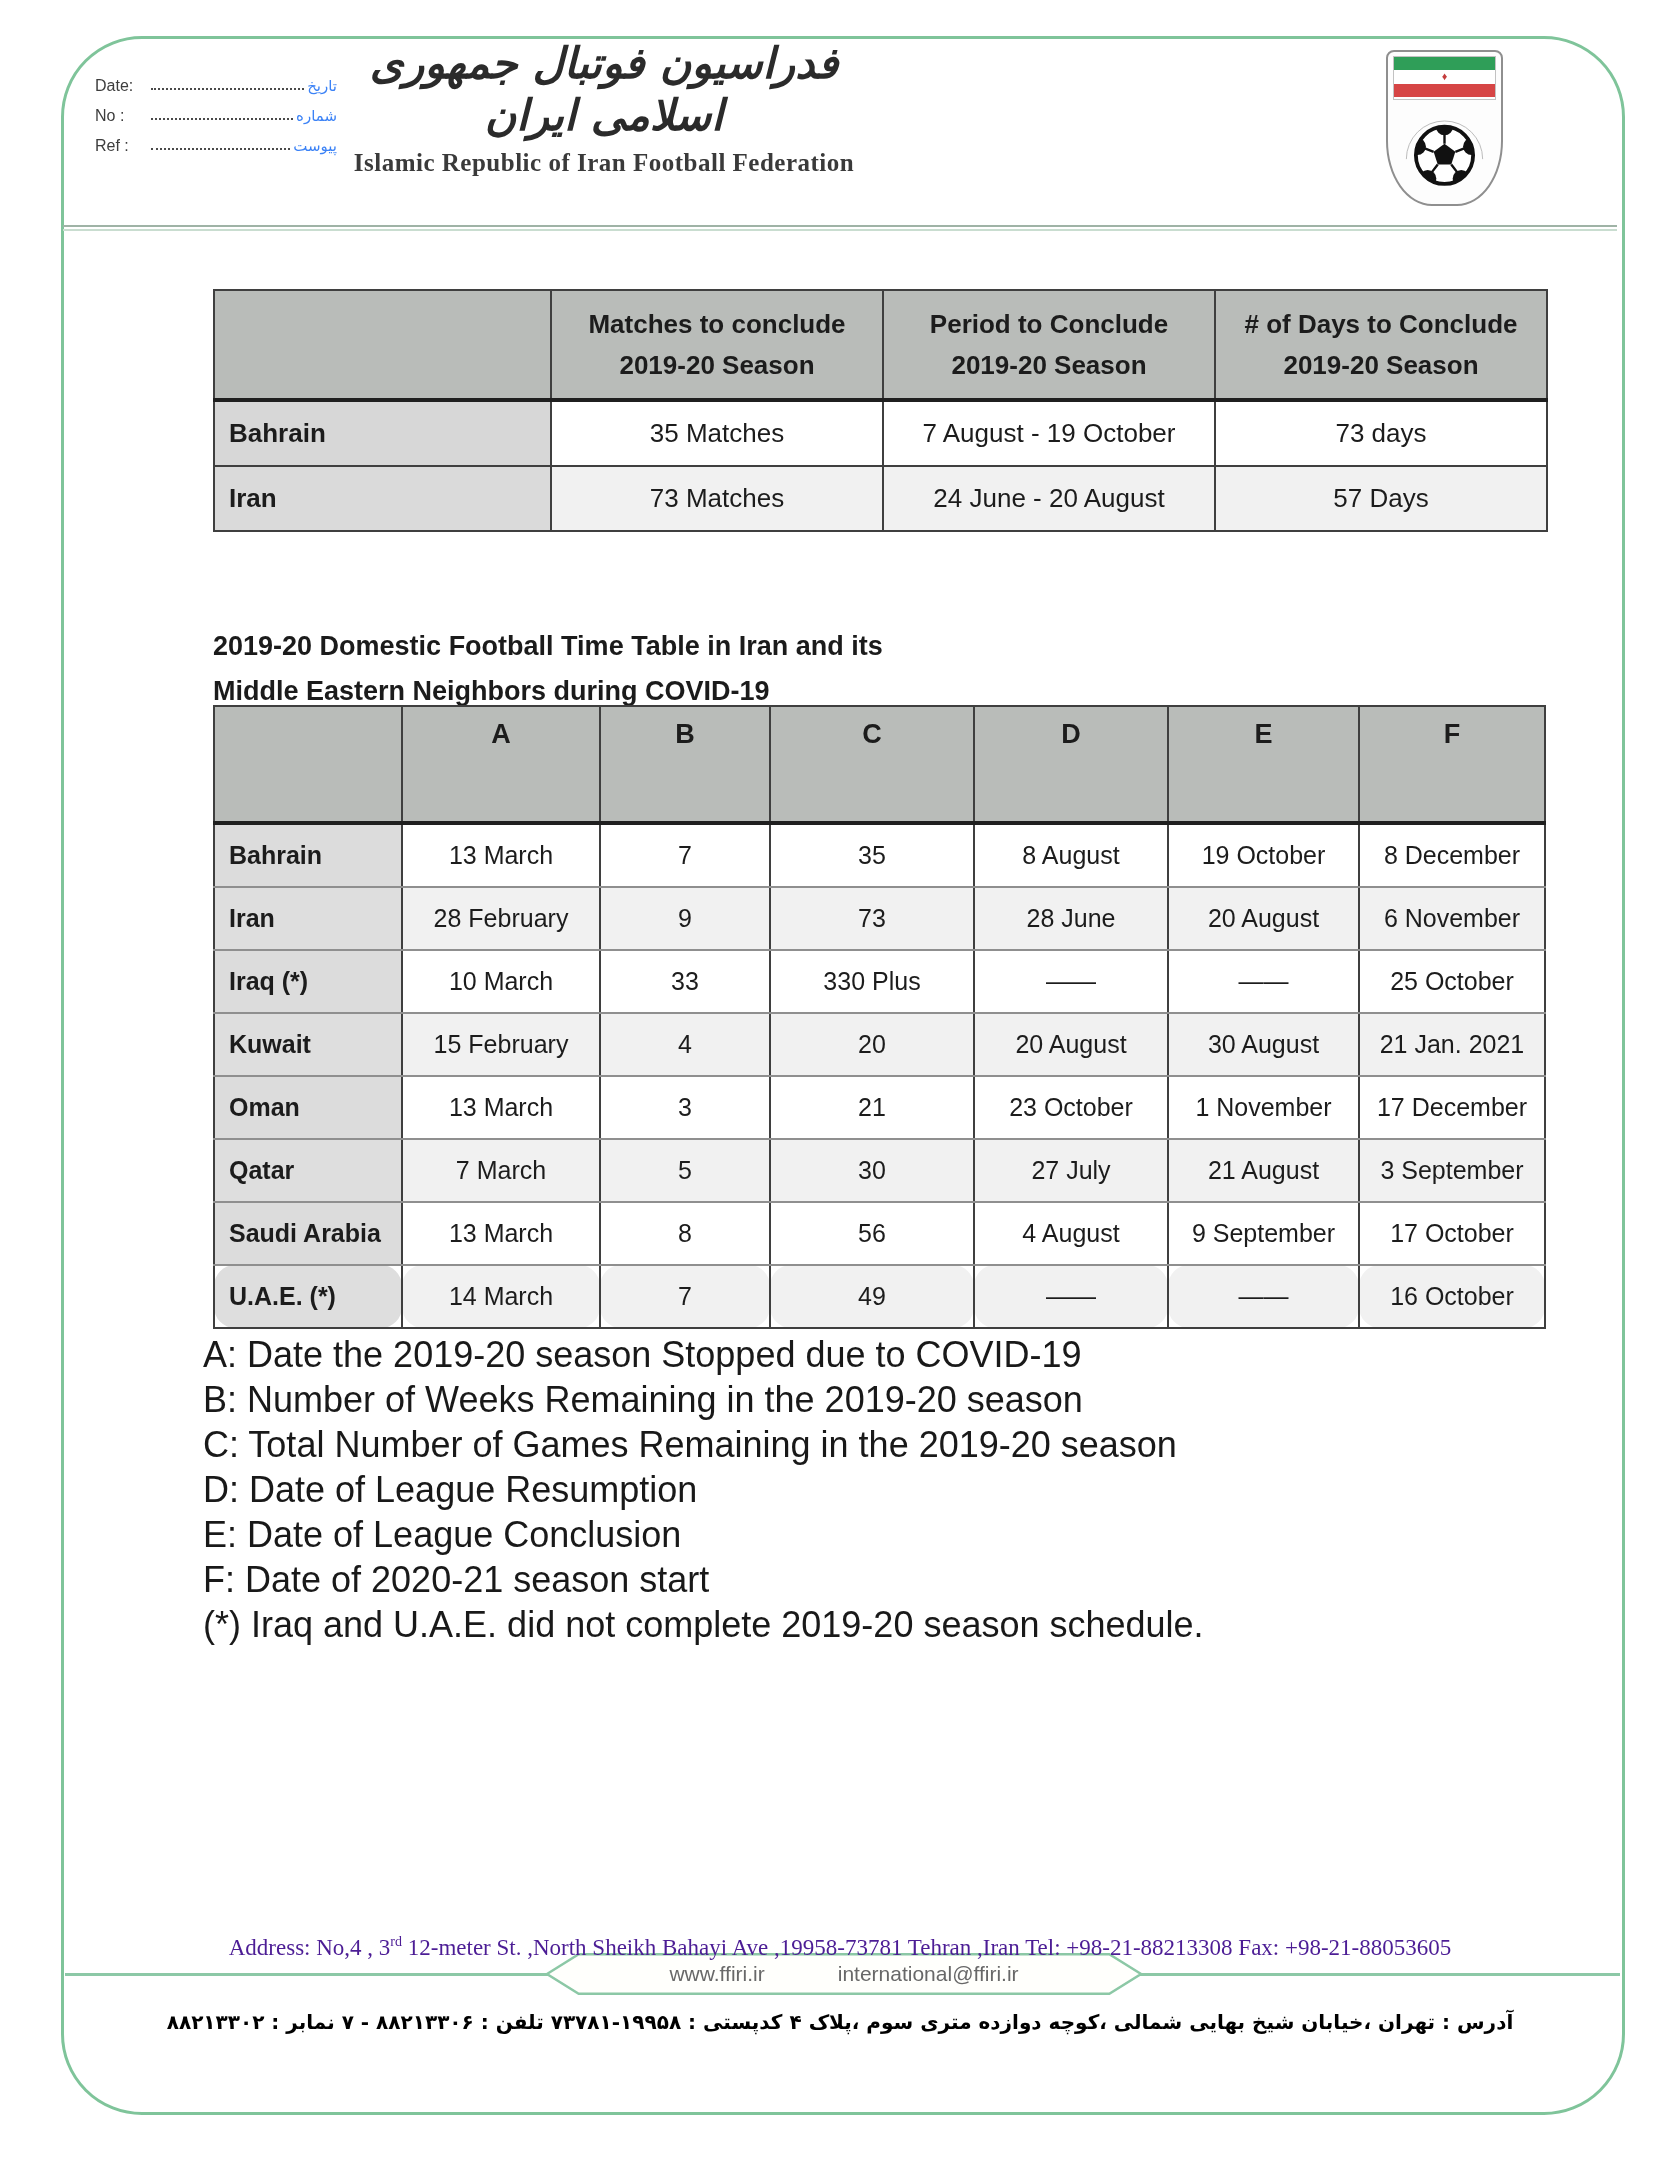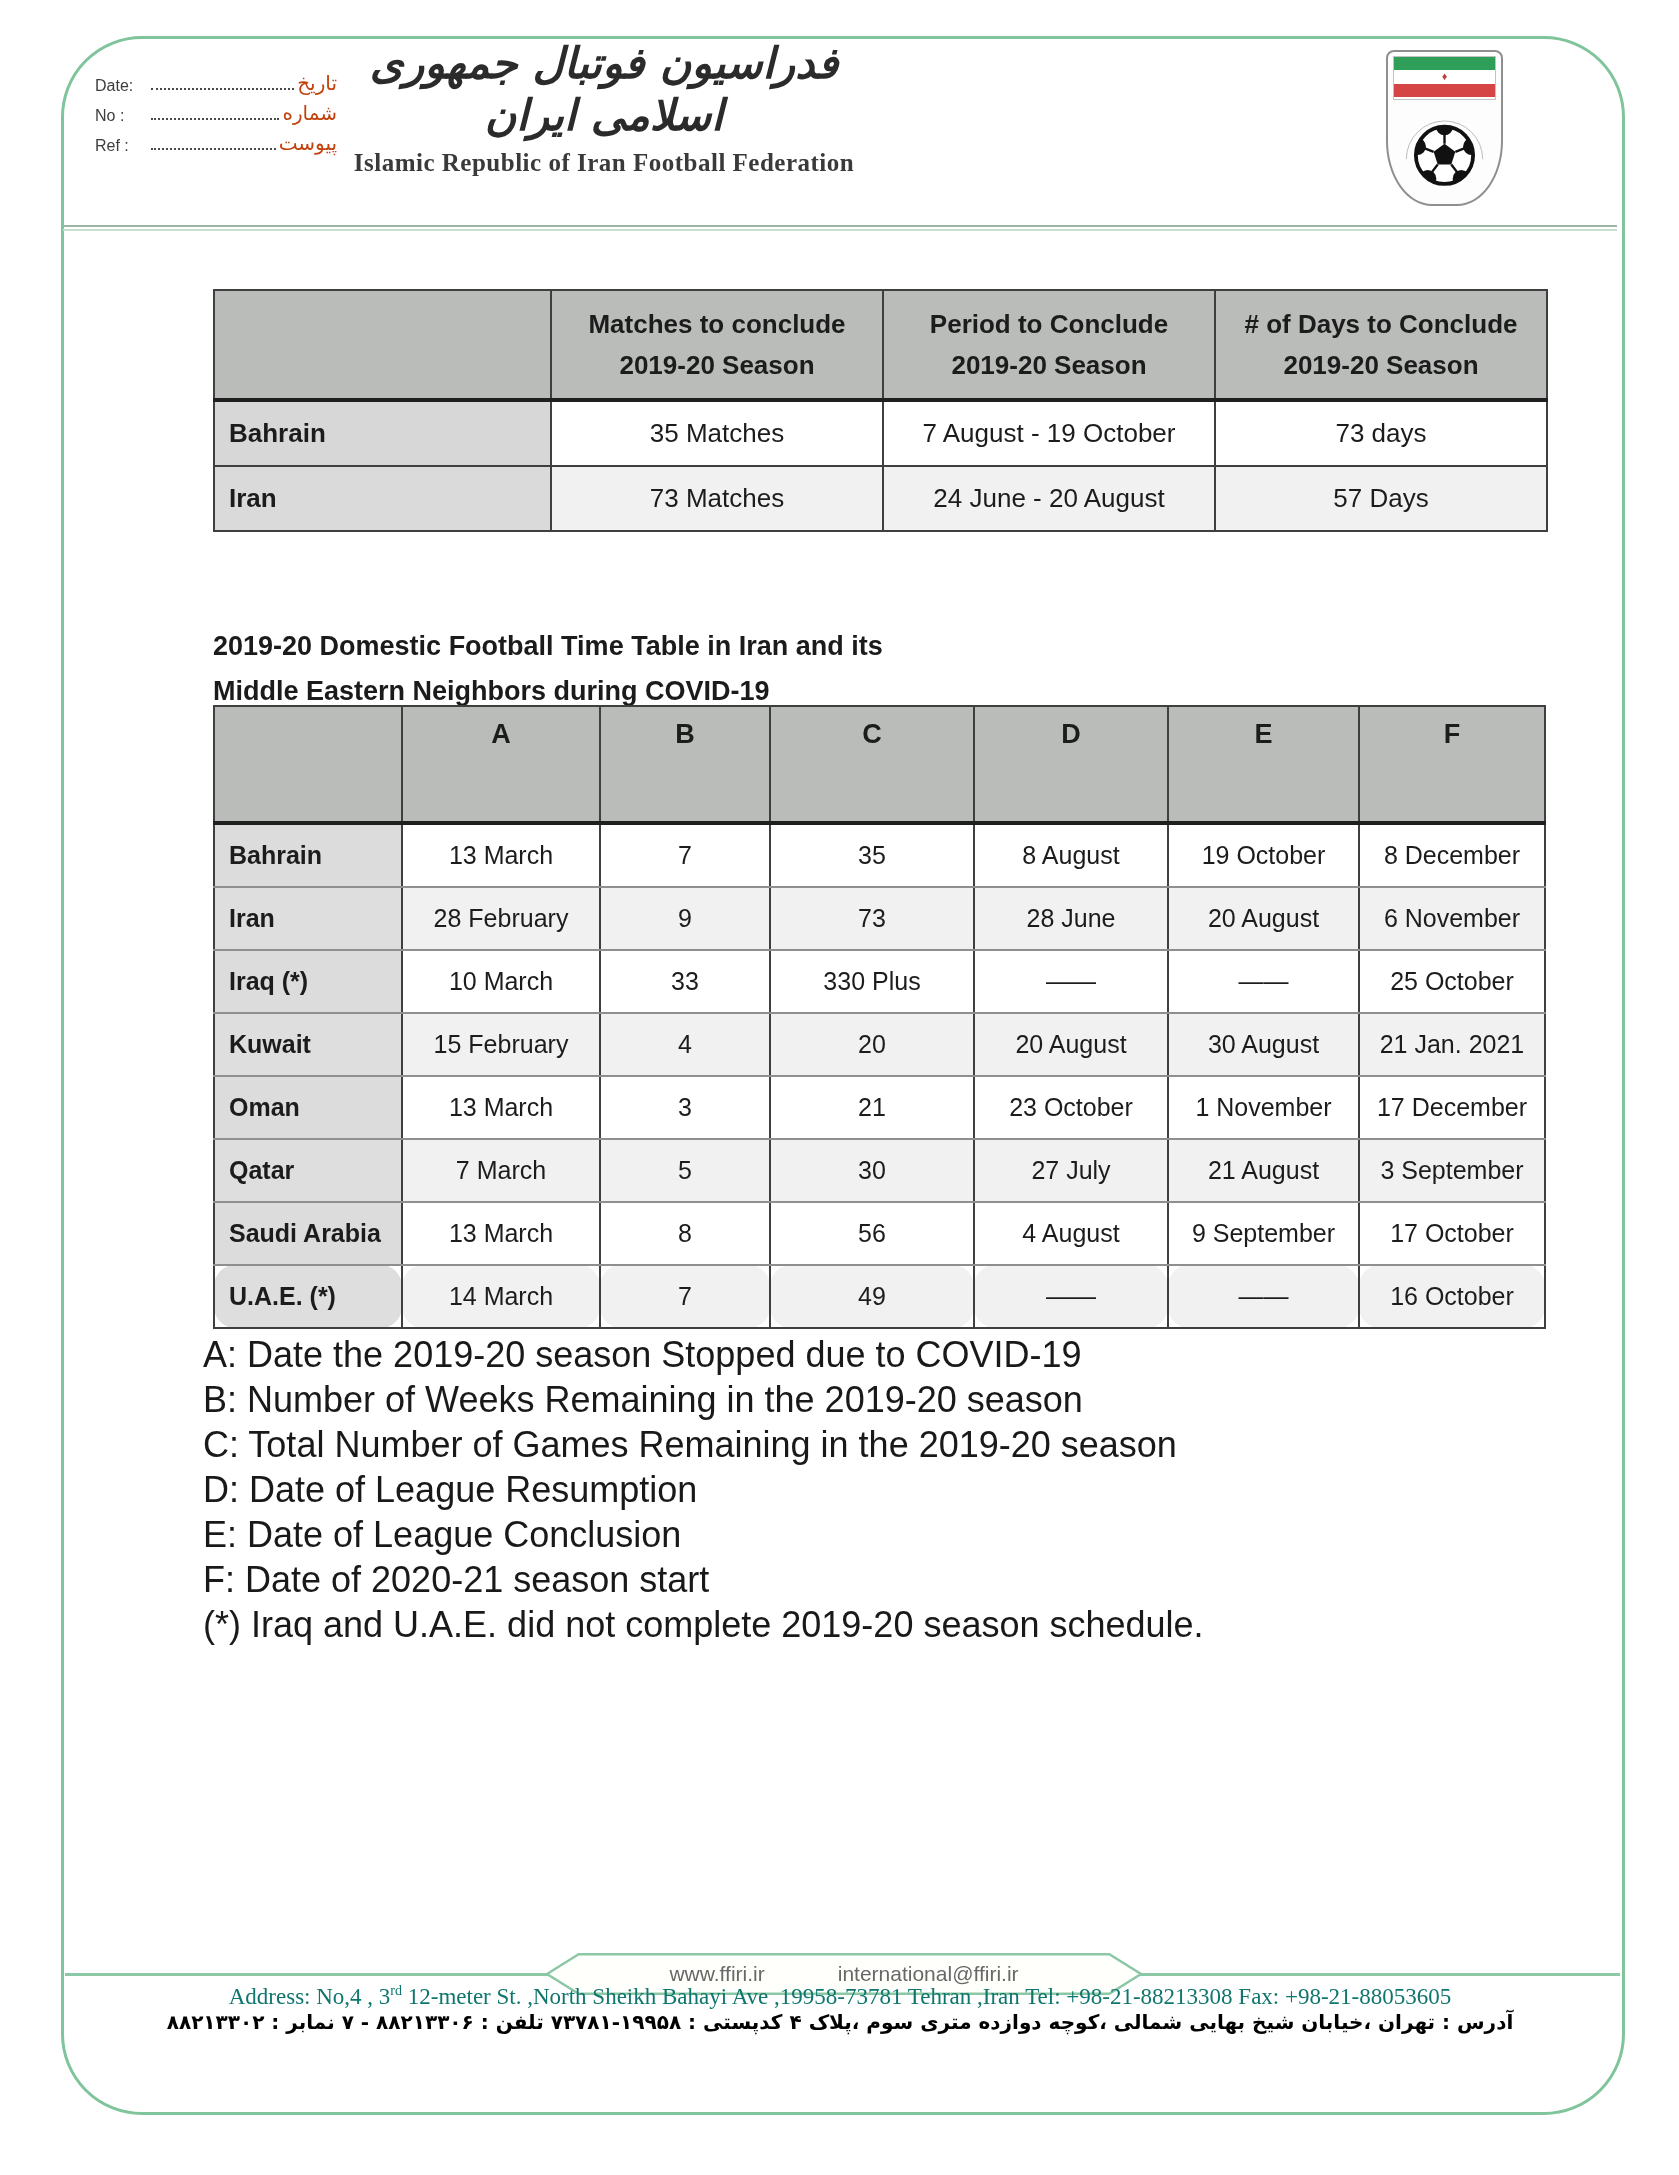--- a/index.html
+++ b/index.html
@@ -10,21 +10,21 @@
   .frame { position:absolute; left:61px; top:36px; width:1558px; height:2073px;
            border:3px solid #7fc49a; border-radius:81px; }
   .header-divider { position:absolute; left:63px; top:225px; width:1554px; height:2px;
            background:#9fb3a6; box-shadow:0 4px 0 #c9ddd0; }
 
   
   .meta { position:absolute; left:95px; top:65px; width:242px; font-size:16px; color:#3d3d3d; }
   .meta-row { display:flex; align-items:flex-end; height:30px; }
   .meta-label { width:53px; flex:none; }
   .meta-dots { flex:1; border-bottom:2px dotted #4a4a4a; margin:0 3px 5px 3px; height:1px; }
-  .meta-fa { flex:none; font-family:"DejaVu Sans",sans-serif; font-size:20px; color:#c2410c;text-align:center; }
+  .meta-fa { flex:none; font-family:"DejaVu Sans",sans-serif; font-size:15px; color:#3b82f6;text-align:center; }
 
   
   .head-center { position:absolute; left:307px; top:38px; width:594px; text-align:center; }
   .fa-title { font-family:"DejaVu Sans",sans-serif; font-size:43px; font-weight:bold;
               font-style:italic; color:#2b2b2b; line-height:1.2; }
   .en-title { margin-top:8px; font-family:"Liberation Serif",serif; font-size:25px;
               font-weight:bold; color:#3a3a3a; letter-spacing:0.5px; }
 
   
   .logo { position:absolute; left:1386px; top:50px; width:113px; height:152px;
@@ -76,22 +76,22 @@
   .banner-line.right { left:1139px; width:481px; }
   .banner { position:absolute; left:545px; top:1951px; width:598px; height:46px; }
   .banner svg { position:absolute; inset:0; }
   .banner-text { position:absolute; inset:0; display:flex; justify-content:center;
                  align-items:center; gap:73px; font-size:21px; color:#686868; }
 
   
   .addr-fa { position:absolute; left:69px; top:2010px; width:1542px; text-align:center;
              direction:rtl; font-family:"DejaVu Sans",sans-serif; font-size:20px;
              font-weight:bold; color:#000000; }
-  .addr-en { position:absolute; left:69px; top:1983px; width:1542px; text-align:center;
-             font-family:"Liberation Serif",serif; font-size:23px; color:#0f766e; }
+  .addr-en { position:absolute; left:69px; top:1934px; width:1542px; text-align:center;
+             font-family:"Liberation Serif",serif; font-size:23px; color:#4c1d95; }
   .addr-en sup { font-size:14px; }
 </style>
 </head>
 <body>
 
 <div class="page">
 
   <div class="frame"></div>
   <div class="header-divider"></div>
 

